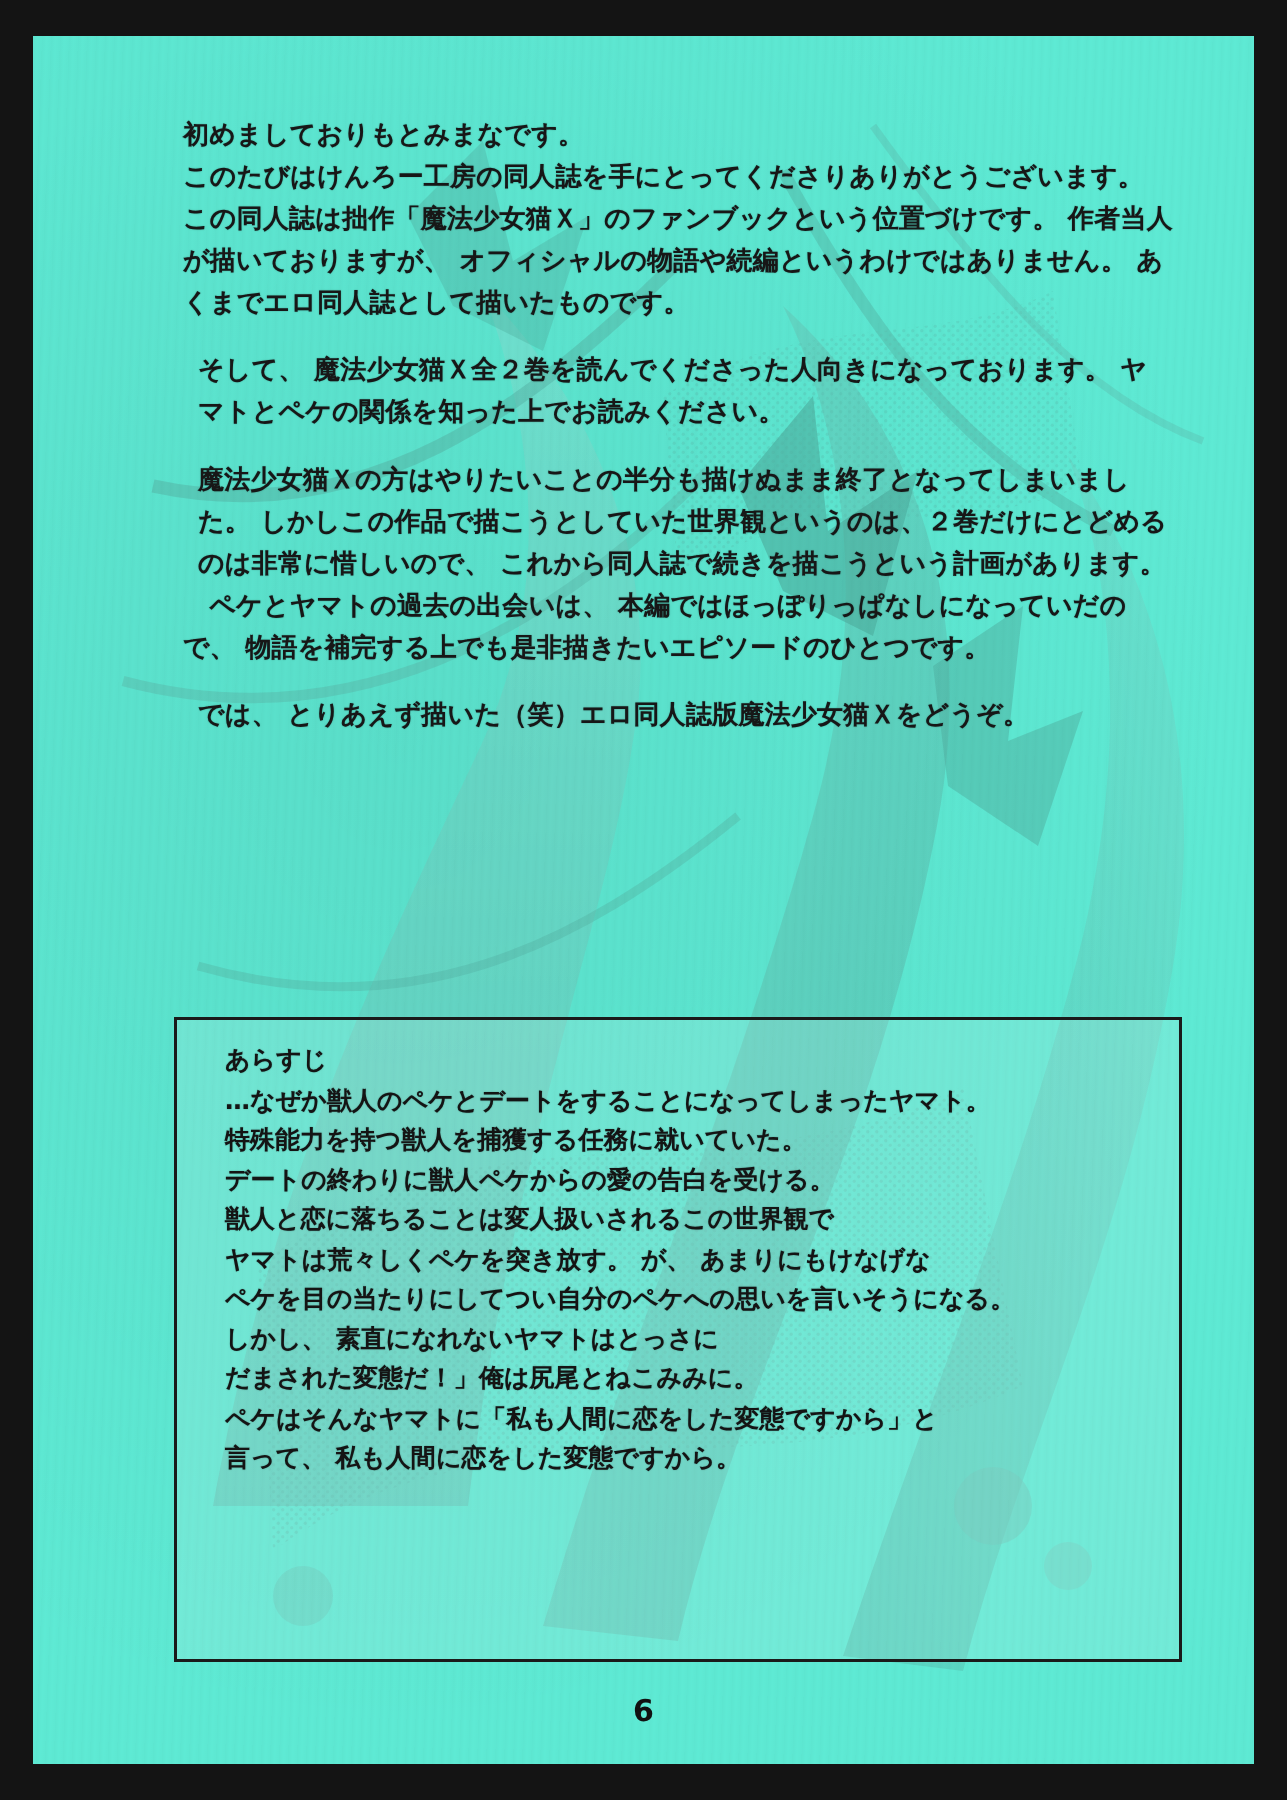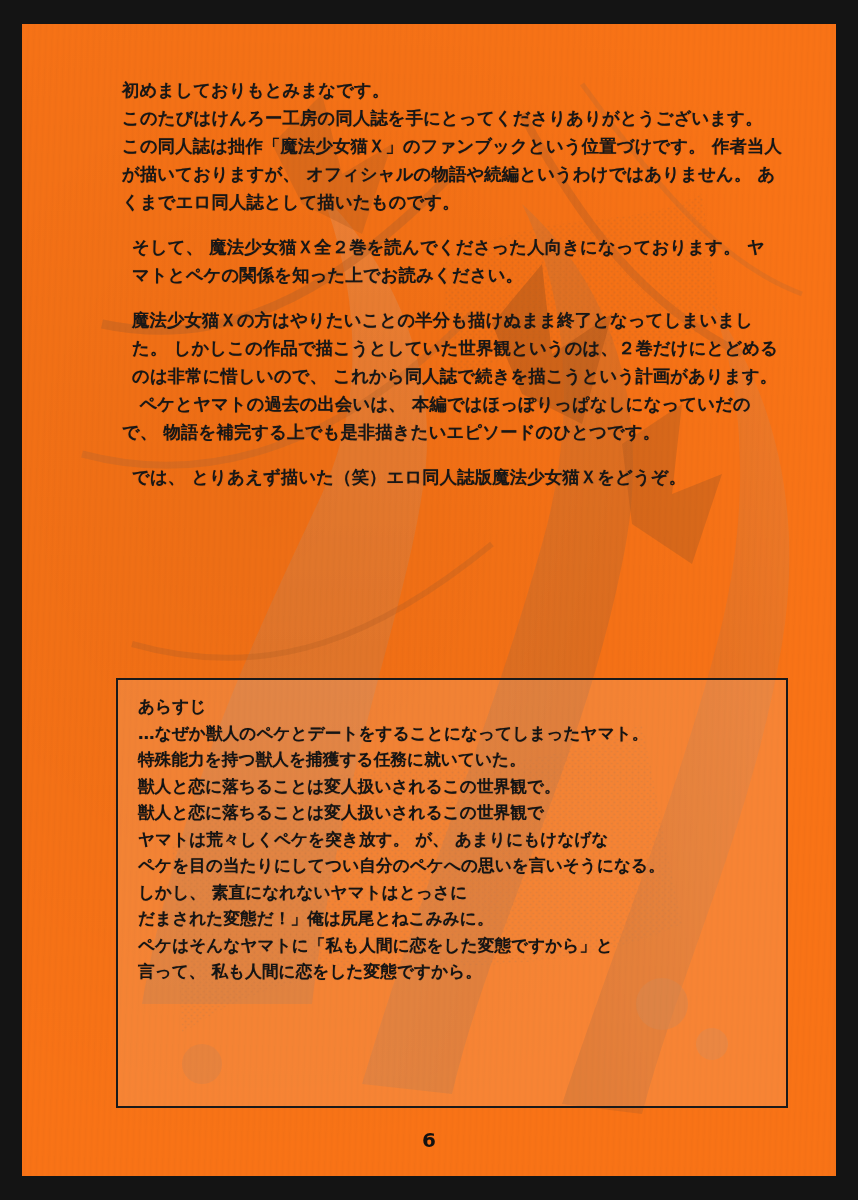--- a/index.html
+++ b/index.html
@@ -22,21 +22,21 @@
     background: #141414;
   }
 
   
   .page-sheet {
     position: absolute;
     left: 22px;
     top: 24px;
     width: 814px;
     height: 1152px;
-    background: #f97316;
+    background: #5eead4;
     overflow: hidden;
   }
 
   
   .art-layer {
     position: absolute;
     inset: 0;
     opacity: 0.30;
     pointer-events: none;
   }
@@ -79,28 +79,27 @@
     position: absolute;
     left: 94px;
     top: 654px;
     width: 672px;
     height: 430px;
     border: 2px solid #1a1a1a;
     box-sizing: border-box;
     background: rgba(244,242,239,0.14);
   }
   .synopsis-inner {
-    padding: 14px 16px 10px 8px;
+    padding: 14px 16px 10px 32px;
     color: #141414;
     font-size: 16.6px;
     line-height: 1.60;
     font-weight: 600;
     letter-spacing: 0.1px;
     text-shadow: 0 0 1px rgba(0,0,0,0.35);
-    margin-left: 12px;
   }
   .synopsis-title {
     margin-bottom: 2px;
   }
   .synopsis-inner p { margin: 0; }
 
   
   .page-number {
     position: absolute;
     left: 0;
@@ -175,21 +174,21 @@
         <p class="gap">魔法少女猫Ｘの方はやりたいことの半分も描けぬまま終了となってしまいました。 しかしこの作品で描こうとしていた世界観というのは、２巻だけにとどめるのは非常に惜しいので、 これから同人誌で続きを描こうという計画があります。</p>
         <p>　ペケとヤマトの過去の出会いは、 本編ではほっぽりっぱなしになっていだので、 物語を補完する上でも是非描きたいエピソードのひとつです。</p>
         <p class="gap">では、 とりあえず描いた（笑）エロ同人誌版魔法少女猫Ｘをどうぞ。</p>
       </div>
 
       <div class="synopsis-box">
         <div class="synopsis-inner">
           <p class="synopsis-title">あらすじ</p>
           <p>…なぜか獣人のペケとデートをすることになってしまったヤマト。</p>
           <p>特殊能力を持つ獣人を捕獲する任務に就いていた。</p>
-          <p>獣人と恋に落ちることは変人扱いされるこの世界観で。</p>
+          <p>デートの終わりに獣人ペケからの愛の告白を受ける。</p>
           <p>獣人と恋に落ちることは変人扱いされるこの世界観で</p>
           <p>ヤマトは荒々しくペケを突き放す。 が、 あまりにもけなげな</p>
           <p>ペケを目の当たりにしてつい自分のペケへの思いを言いそうになる。</p>
           <p>しかし、 素直になれないヤマトはとっさに</p>
           <p>だまされた変態だ！」俺は尻尾とねこみみに。</p>
           <p>ペケはそんなヤマトに「私も人間に恋をした変態ですから」と</p>
           <p>言って、 私も人間に恋をした変態ですから。</p>
         </div>
       </div>
 

